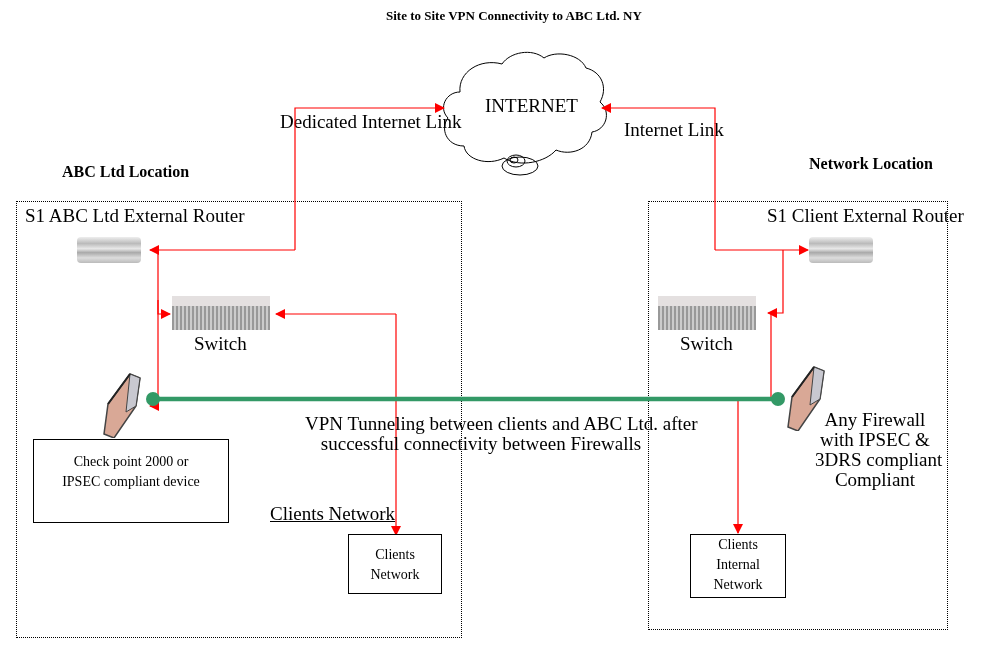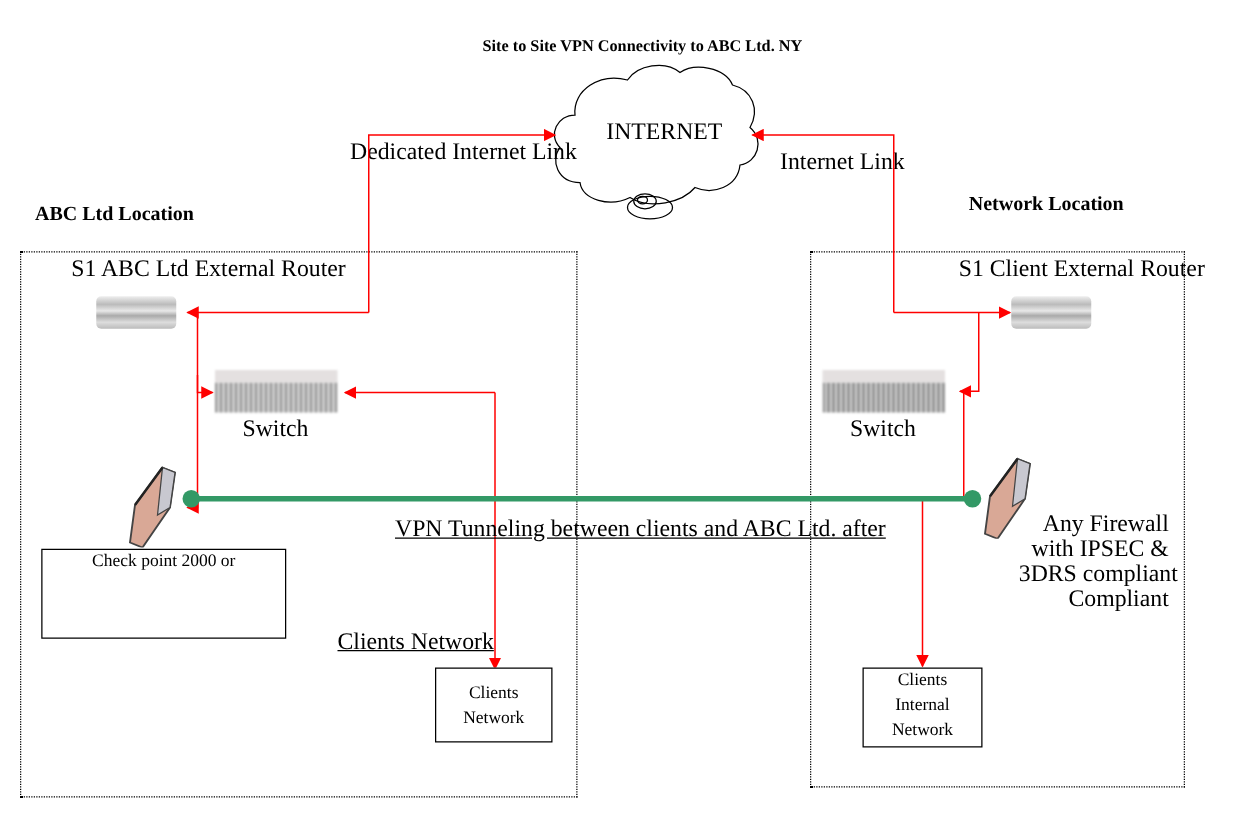--- a/index.html
+++ b/index.html
@@ -1,21 +1,21 @@
 <!DOCTYPE html>
 <html><head>
 <meta charset="utf-8">
 <style>
   html, body { margin:0; padding:0; background:#ffffff; }
   body { width:988px; height:655px; position:relative; overflow:hidden;
          font-family:"Liberation Serif", "DejaVu Serif", serif; color:#000; }
   .abs { position:absolute; }
   .txt { font-size:19px; line-height:16px; white-space:nowrap; }
-  .title { font-size:13px; font-weight:bold;margin-top:21px; }
-  .heading { font-size:16px; font-weight:bold; }
+  .title { font-size:13px; font-weight:bold; }
+  .heading { font-size:16px; font-weight:bold;margin-left:34px; }
   .zone { border:1px dotted #000; }
   .box { border:1px solid #000; background:#fff; text-align:center; font-size:14px; line-height:20px; }
   svg.wires { position:absolute; left:0; top:0; }
   .router { width:64px; height:26px; border-radius:4px;
     background:linear-gradient(to bottom,#eee 0%,#bbb 25%,#e8e8e8 45%,#aaa 60%,#ddd 80%,#bbb 100%);
     filter:blur(0.6px); }
   .switch { width:98px; height:34px;
     background:repeating-linear-gradient(to right,#999 0 2px,#ccc 2px 4px);
     border-top:10px solid #e4e0e0; box-sizing:border-box; filter:blur(0.7px); }
   .firewall { width:42px; height:66px; }
@@ -73,59 +73,61 @@
 
     <polyline points="784,398 738,398 738,533" marker-end="url(#ah)"></polyline>
     <polyline points="760,398 784,398" marker-end="url(#ah)"></polyline>
   </g>
 
   <line x1="153" y1="399" x2="778" y2="399" stroke="#339966" stroke-width="4.5"></line>
   <circle cx="153" cy="399" r="7" fill="#339966"></circle>
   <circle cx="778" cy="399" r="7" fill="#339966"></circle>
 </svg>
 
-<div class="abs txt" style="left:25px;top:208px;margin-left:32px;">S1 ABC Ltd External Router</div>
+<div class="abs txt" style="left:25px;top:208px;">S1 ABC Ltd External Router</div>
 <div class="abs router" style="left:77px;top:237px;"></div>
 
 <div class="abs switch" style="left:172px;top:296px;"></div>
 <div class="abs txt" style="left:194px;top:336px;">Switch</div>
 
 <svg class="abs firewall" style="left:100px;top:372px;" viewBox="0 0 42 66">
   <polygon points="30,2 40,6 36,34 14,66 4,62 8,32" fill="#d9a896" stroke="#444" stroke-width="1.5"></polygon>
   <polygon points="30,2 40,6 36,34 26,40" fill="#c8c8d0" stroke="#444" stroke-width="1"></polygon>
   <line x1="8" y1="32" x2="30" y2="2" stroke="#222" stroke-width="2"></line>
 </svg>
 
-<div class="abs box" style="left:33px;top:439px;width:194px;height:70px;padding-top:0;">
+<div class="abs box" style="left:33px;top:439px;width:194px;height:70px;padding-top:12px;">
   <div>Check point 2000 or</div>
+  <div>IPSEC compliant device</div>
 </div>
 
 <div class="abs txt" style="left:270px;top:506px;text-decoration:underline;">Clients Network</div>
 <div class="abs box" style="left:348px;top:534px;width:94px;height:60px;padding-top:10px;box-sizing:border-box;">
   <div>Clients</div>
   <div>Network</div>
 </div>
 
-<div class="abs txt" style="left:316px;top:414px;width:352px;text-align:center;line-height:20px;text-decoration:underline;">
+<div class="abs txt" style="left:305px;top:414px;width:352px;text-align:center;line-height:20px;">
   <div>VPN Tunneling between clients and ABC Ltd. after</div>
+  <div>successful connectivity between Firewalls</div>
 </div>
 
 <div class="abs txt" style="left:767px;top:208px;text-align:right;">S1 Client External Router</div>
 <div class="abs router" style="left:809px;top:237px;"></div>
 
 <div class="abs switch" style="left:658px;top:296px;"></div>
 <div class="abs txt" style="left:680px;top:336px;">Switch</div>
 
 <svg class="abs firewall" style="left:784px;top:365px;" viewBox="0 0 42 66">
   <polygon points="30,2 40,6 36,34 14,66 4,62 8,32" fill="#d9a896" stroke="#444" stroke-width="1.5"></polygon>
   <polygon points="30,2 40,6 36,34 26,40" fill="#c8c8d0" stroke="#444" stroke-width="1"></polygon>
   <line x1="8" y1="32" x2="30" y2="2" stroke="#222" stroke-width="2"></line>
 </svg>
 
-<div class="abs txt" style="left:815px;top:410px;width:120px;text-align:right;line-height:20px;">
+<div class="abs txt" style="left:815px;top:410px;width:120px;text-align:center;line-height:20px;">
   <div>Any Firewall</div>
   <div>with IPSEC &amp;</div>
   <div>3DRS compliant</div>
   <div>Compliant</div>
 </div>
 
 <div class="abs box" style="left:690px;top:534px;width:94px;height:62px;line-height:20px;">
   <div>Clients</div>
   <div>Internal</div>
   <div>Network</div>

